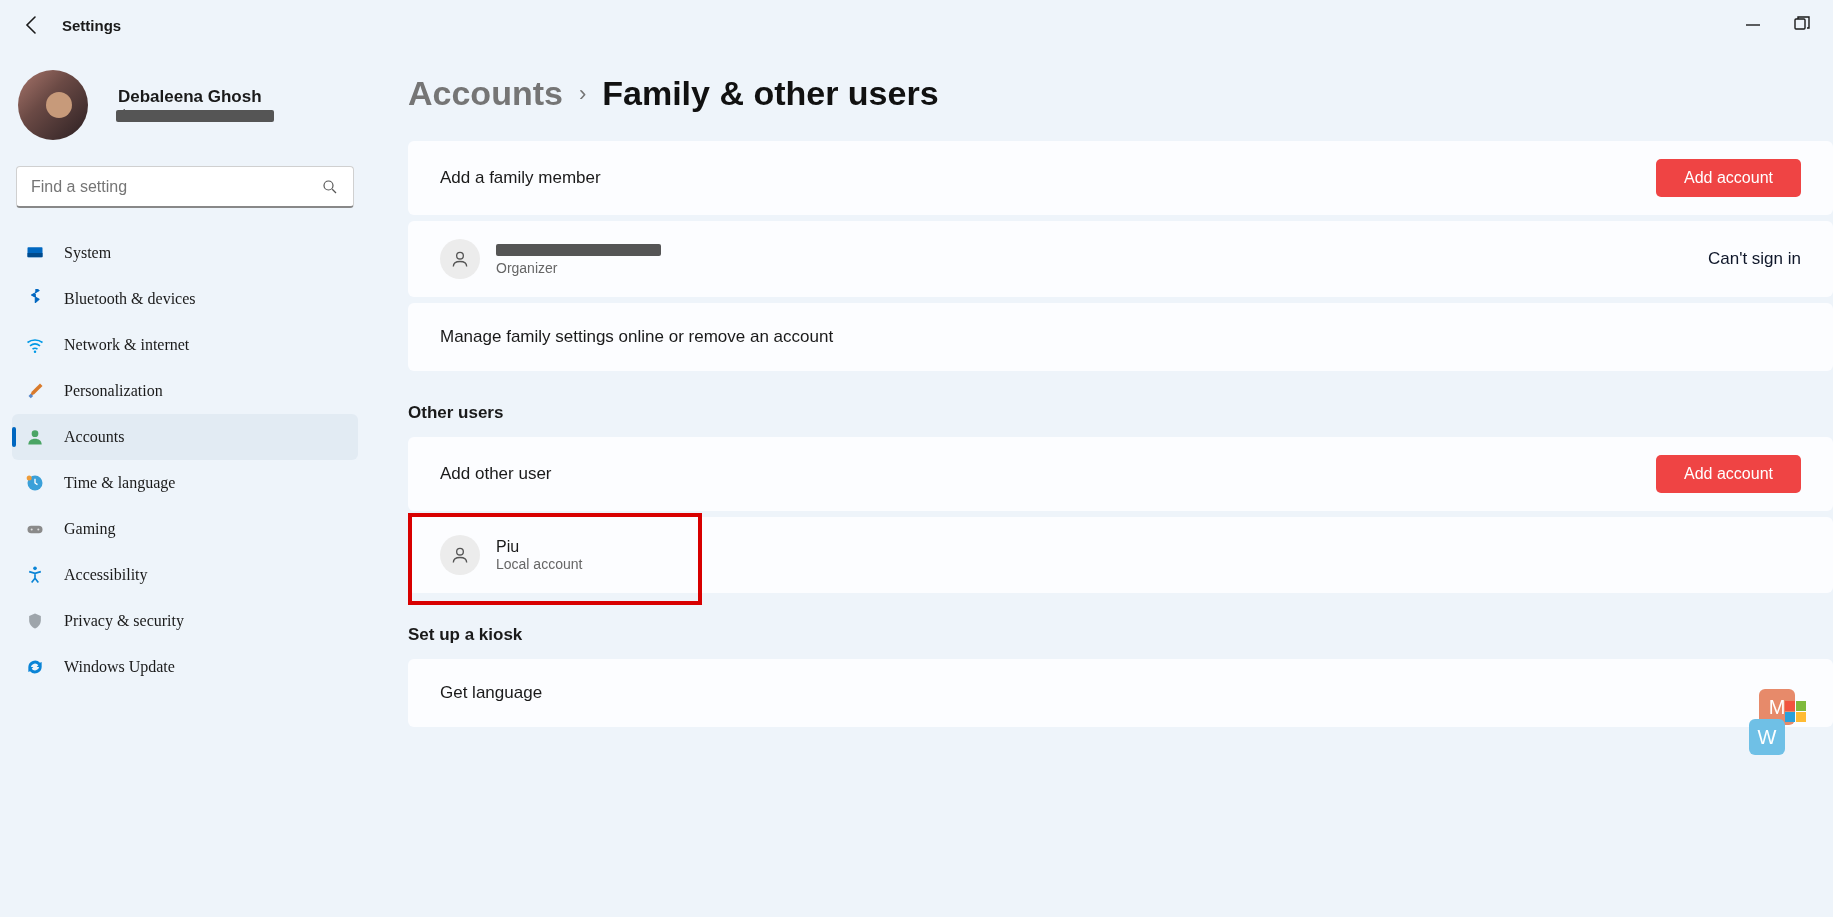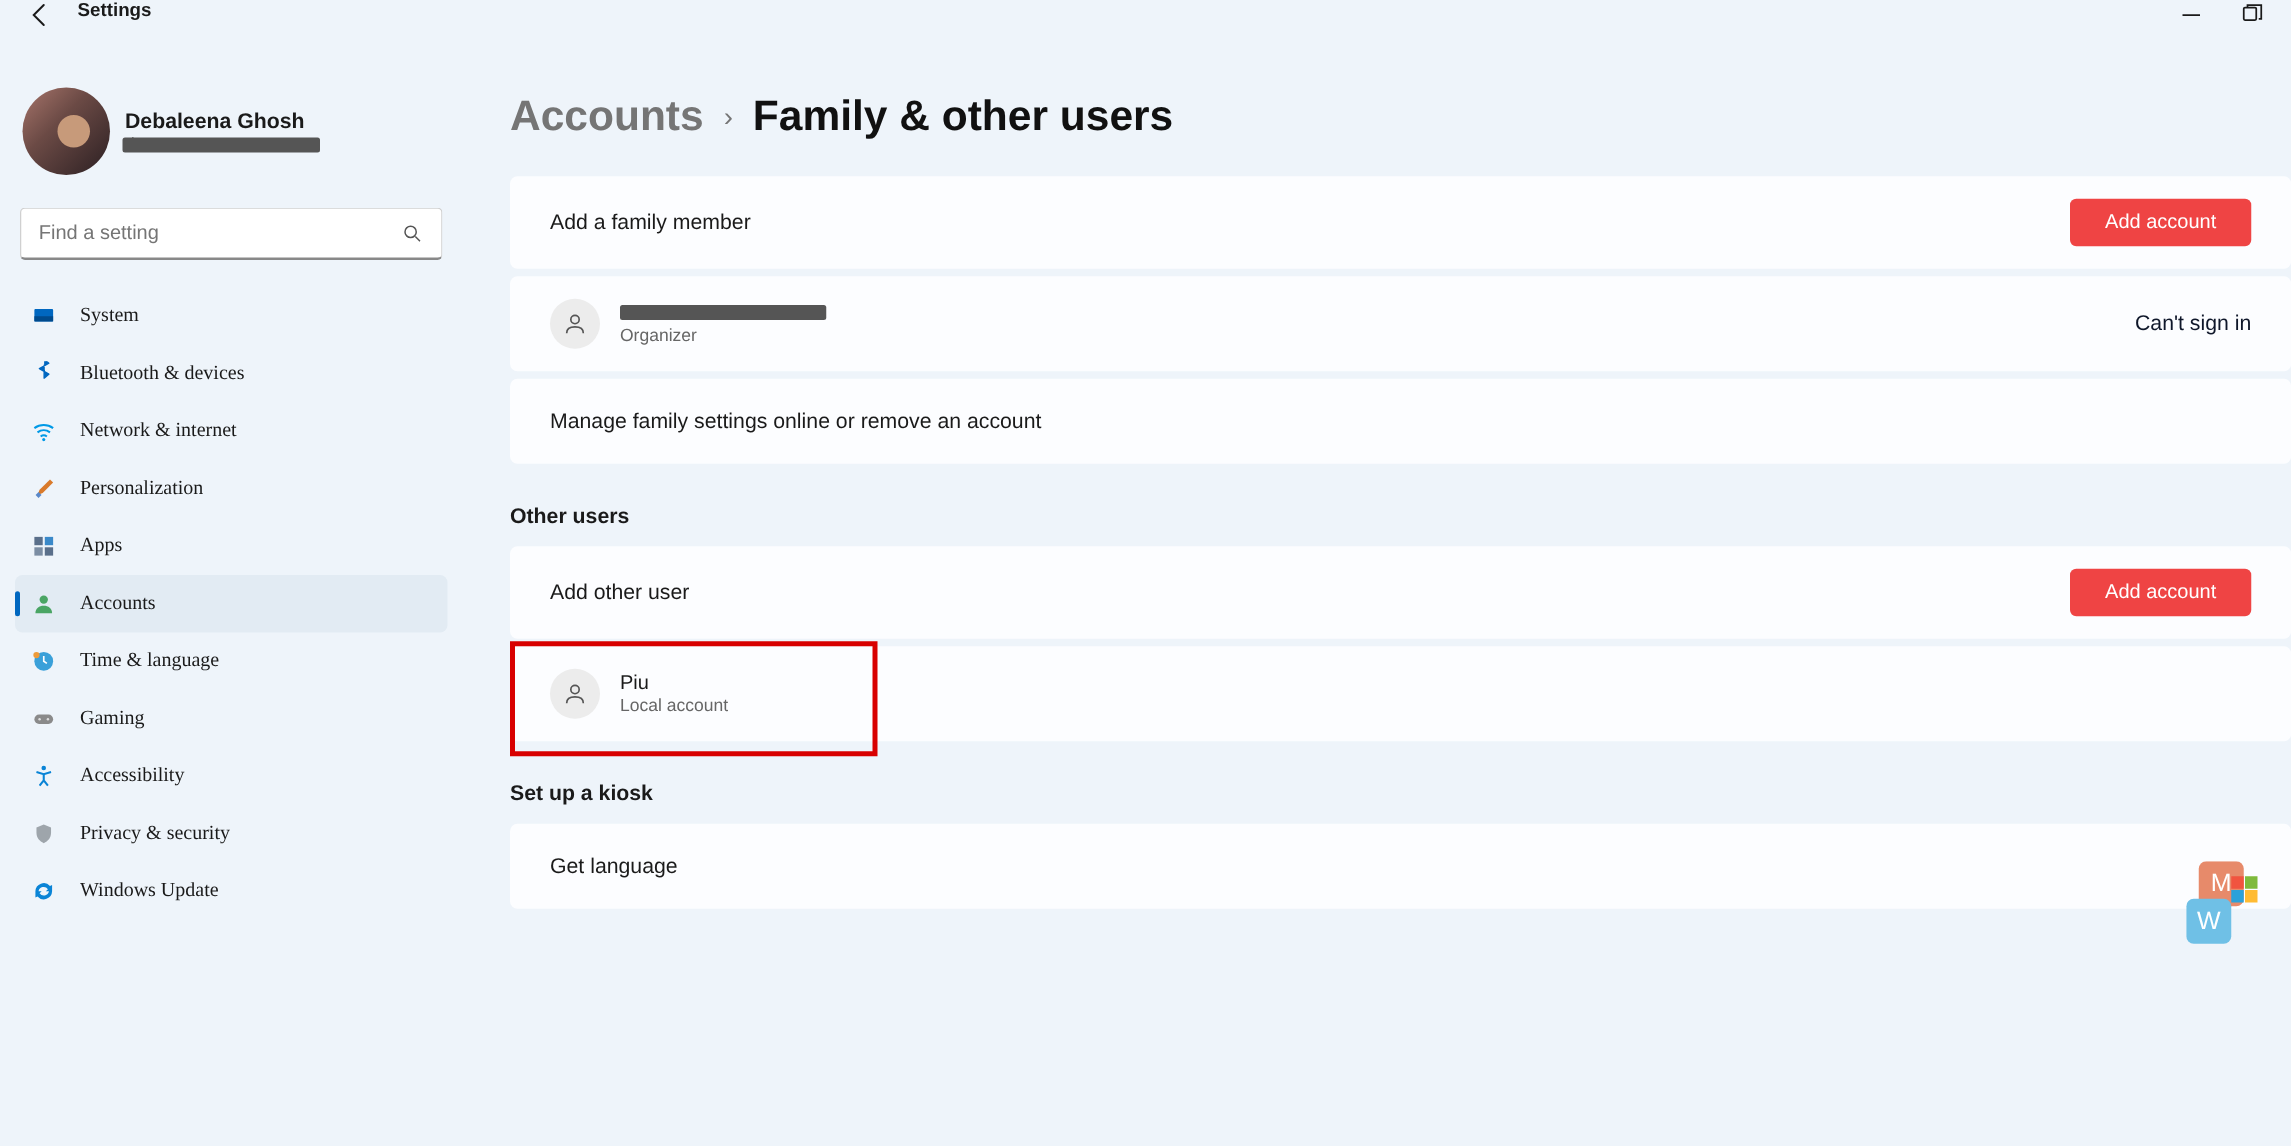--- a/index.html
+++ b/index.html
@@ -7,21 +7,22 @@
   font-family: "Segoe UI", -apple-system, sans-serif;
   background: #eef4fa;
   color: #1a1a1a;
   width: 1833px;
   height: 917px;
   overflow: hidden;
 }
 .titlebar {
   height: 50px;
   display: flex;
-  padding: 0 20px;
+  align-items: center;
+  padding: 12px 20px;
 }
 .back-btn {
   width: 24px; height: 24px;
   display:flex;align-items:center;justify-content:center;
   margin-right: 18px;
 }
 .app-title {
   font-size: 15px;
   font-weight: 600;
 }
@@ -38,21 +39,21 @@
   display:flex;
   height: calc(100% - 50px);
 }
 .sidebar {
   width: 370px;
   padding: 20px 12px 0 12px;
 }
 .profile {
   display:flex;
   align-items:center;
-  gap: 12px;
+  gap: 30px;
   padding: 0 6px 18px 6px;
 }
 .avatar {
   width: 70px; height:70px;
   border-radius:50%;
   background: linear-gradient(135deg, #a8756b 0%, #6b4a45 40%, #2b1f22 100%);
   position:relative;
   overflow:hidden;
 }
 .avatar::after{
@@ -261,31 +262,20 @@
       </li>
       <li>
         <span class="nav-icon">
             <svg viewBox="0 0 24 24">
               <path d="M18 3l3 3-10 10-5 2 2-5z" fill="#d97a2b"></path>
               <rect x="5" y="16" width="4" height="4" fill="#5a88c9" transform="rotate(45 7 18)"></rect>
             </svg>
           </span>
         <span>Personalization</span>
       </li>
-      <li>
-        <span class="nav-icon">
-            <svg viewBox="0 0 24 24">
-              <rect x="3" y="3" width="8" height="8" fill="#5a6f8a"></rect>
-              <rect x="13" y="3" width="8" height="8" fill="#3a89c9"></rect>
-              <rect x="3" y="13" width="8" height="8" fill="#7b8da3"></rect>
-              <rect x="13" y="13" width="8" height="8" fill="#5a6f8a"></rect>
-            </svg>
-          </span>
-        <span>Apps</span>
-      </li>
       <li class="active">
         <span class="nav-icon">
             <svg viewBox="0 0 24 24">
               <circle cx="12" cy="8" r="4" fill="#4aa564"></circle>
               <path d="M4 21c0-4.5 3.5-7 8-7s8 2.5 8 7" fill="#4aa564"></path>
             </svg>
           </span>
         <span>Accounts</span>
       </li>
       <li>

